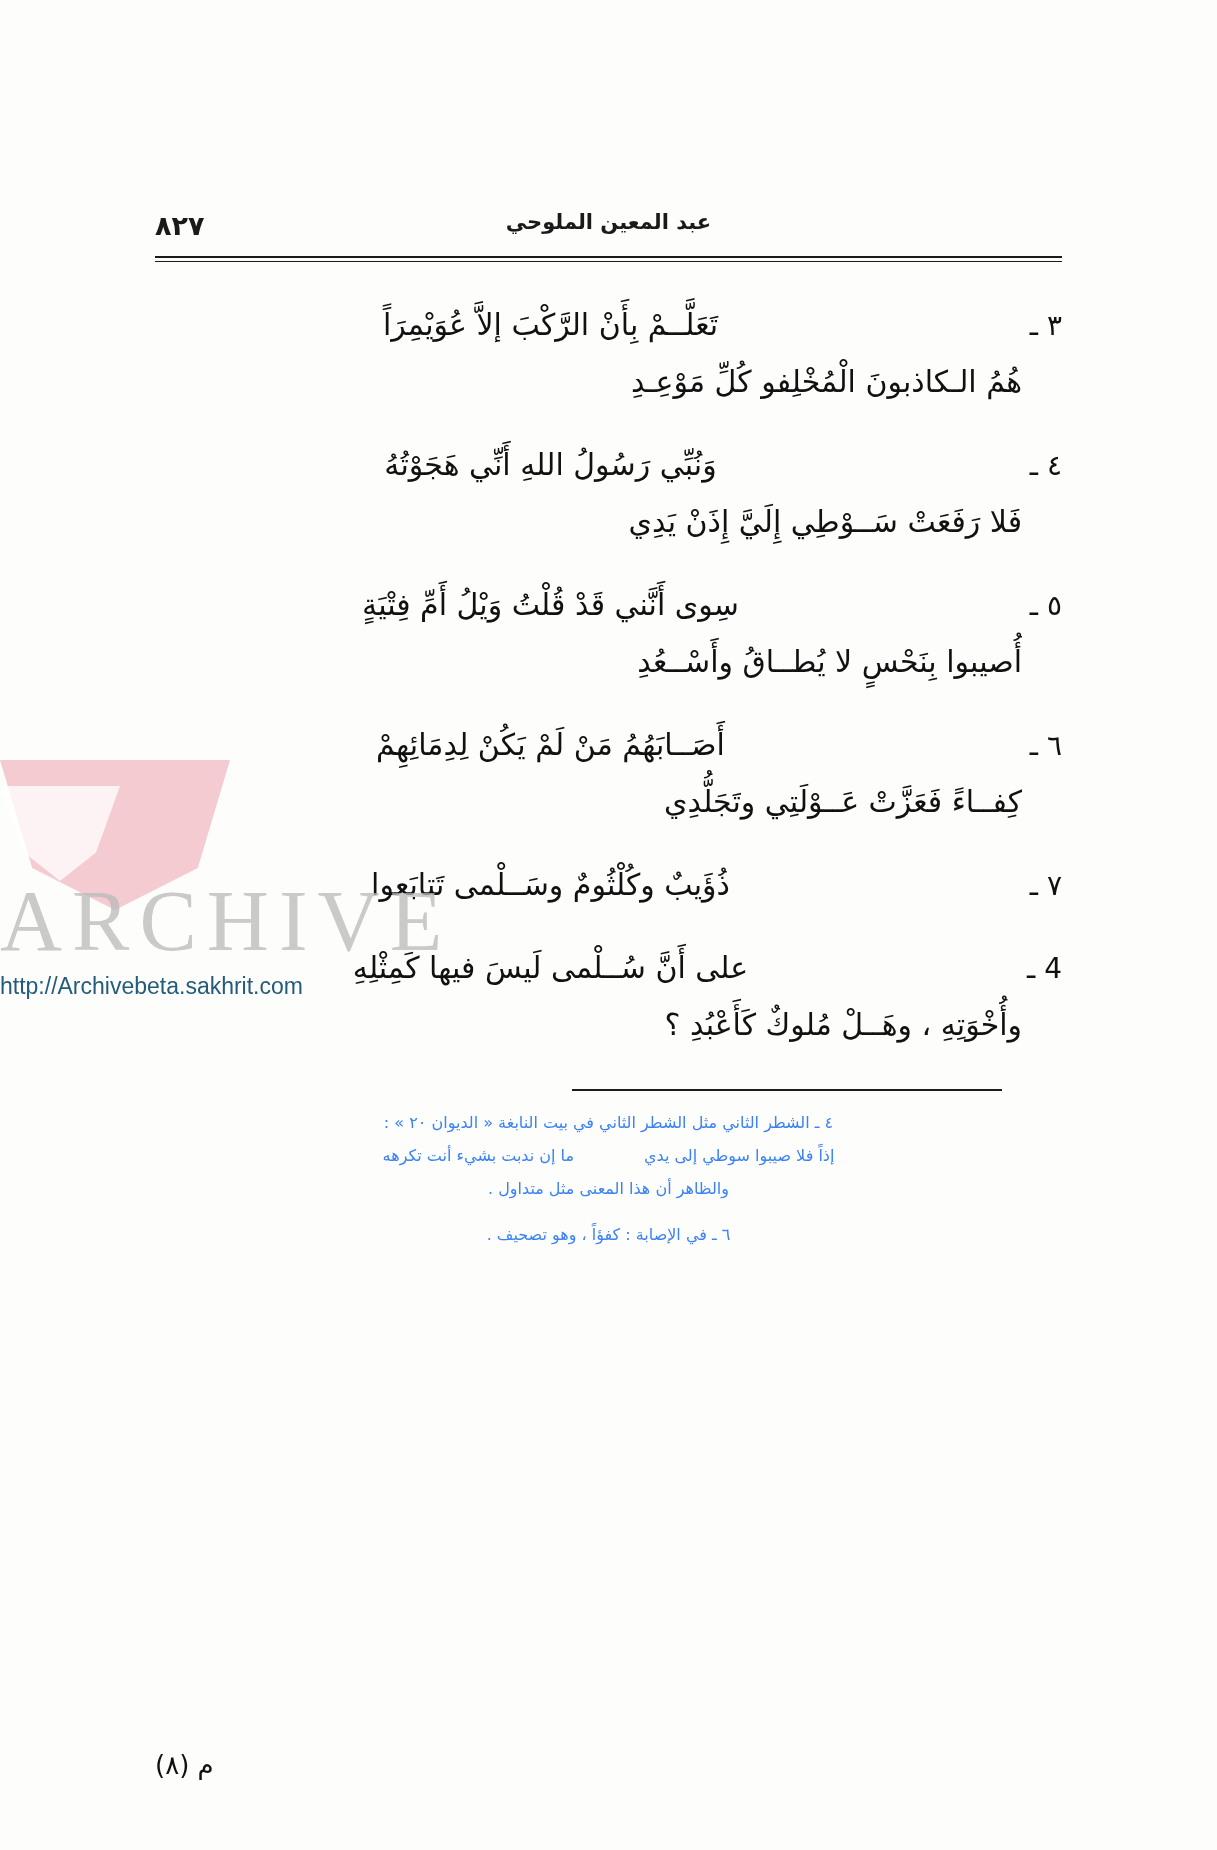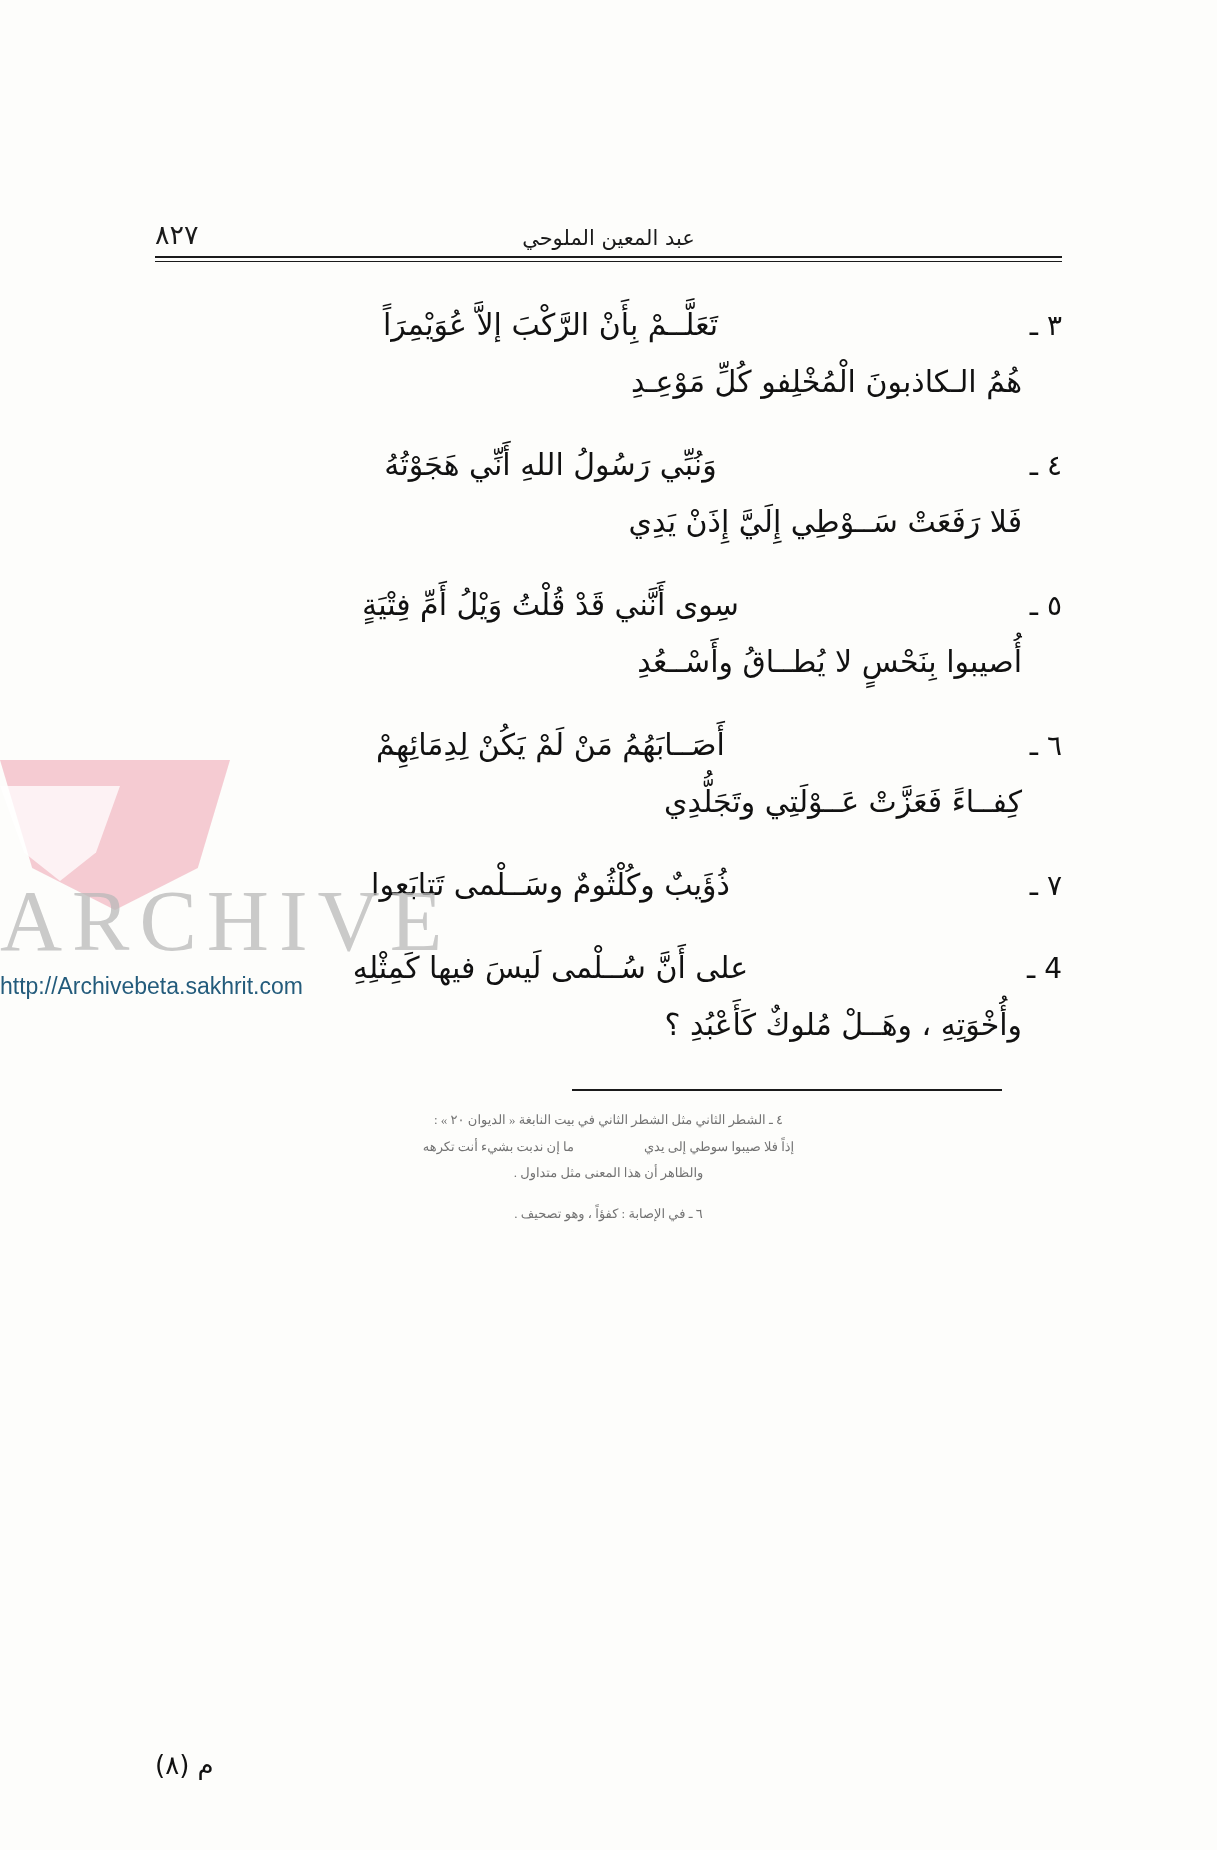--- a/index.html
+++ b/index.html
@@ -24,23 +24,24 @@
     position: absolute;
     left: 155px;
     right: 155px;
     top: 210px;
     bottom: 60px;
   }
   
   .running-head {
     display: flex;
     flex-direction: row-reverse;
-    align-items: flex-end;
+    align-items: flex-start;
     justify-content: space-between;
     height: 40px;
+    font-weight: bold;
   }
   .head-center {
     flex: 1;
     text-align: center;
     font-size: 21px;
     letter-spacing: 0.5px;
     color: #1a1a1a;
   }
   .folio {
     font-size: 27px;
@@ -92,24 +93,23 @@
     text-align: center;
     font-size: 30px;
   }
   
   .foot-rule {
     width: 430px;
     margin: 36px 60px 16px auto;
     border-top: 2px solid #1b1b1b;
   }
   .footnotes {
-    font-size: 13px;
+    font-size: 16px;
     line-height: 2.05;
-    color: #737373;
-    font-family: Liberation Serif, serif;
+    color: #3b82f6;
   }
   .fn {
     text-align: center;
     margin-bottom: 4px;
   }
   .fn-line {
     text-align: center;
   }
   .fn-cols {
     display: flex;

